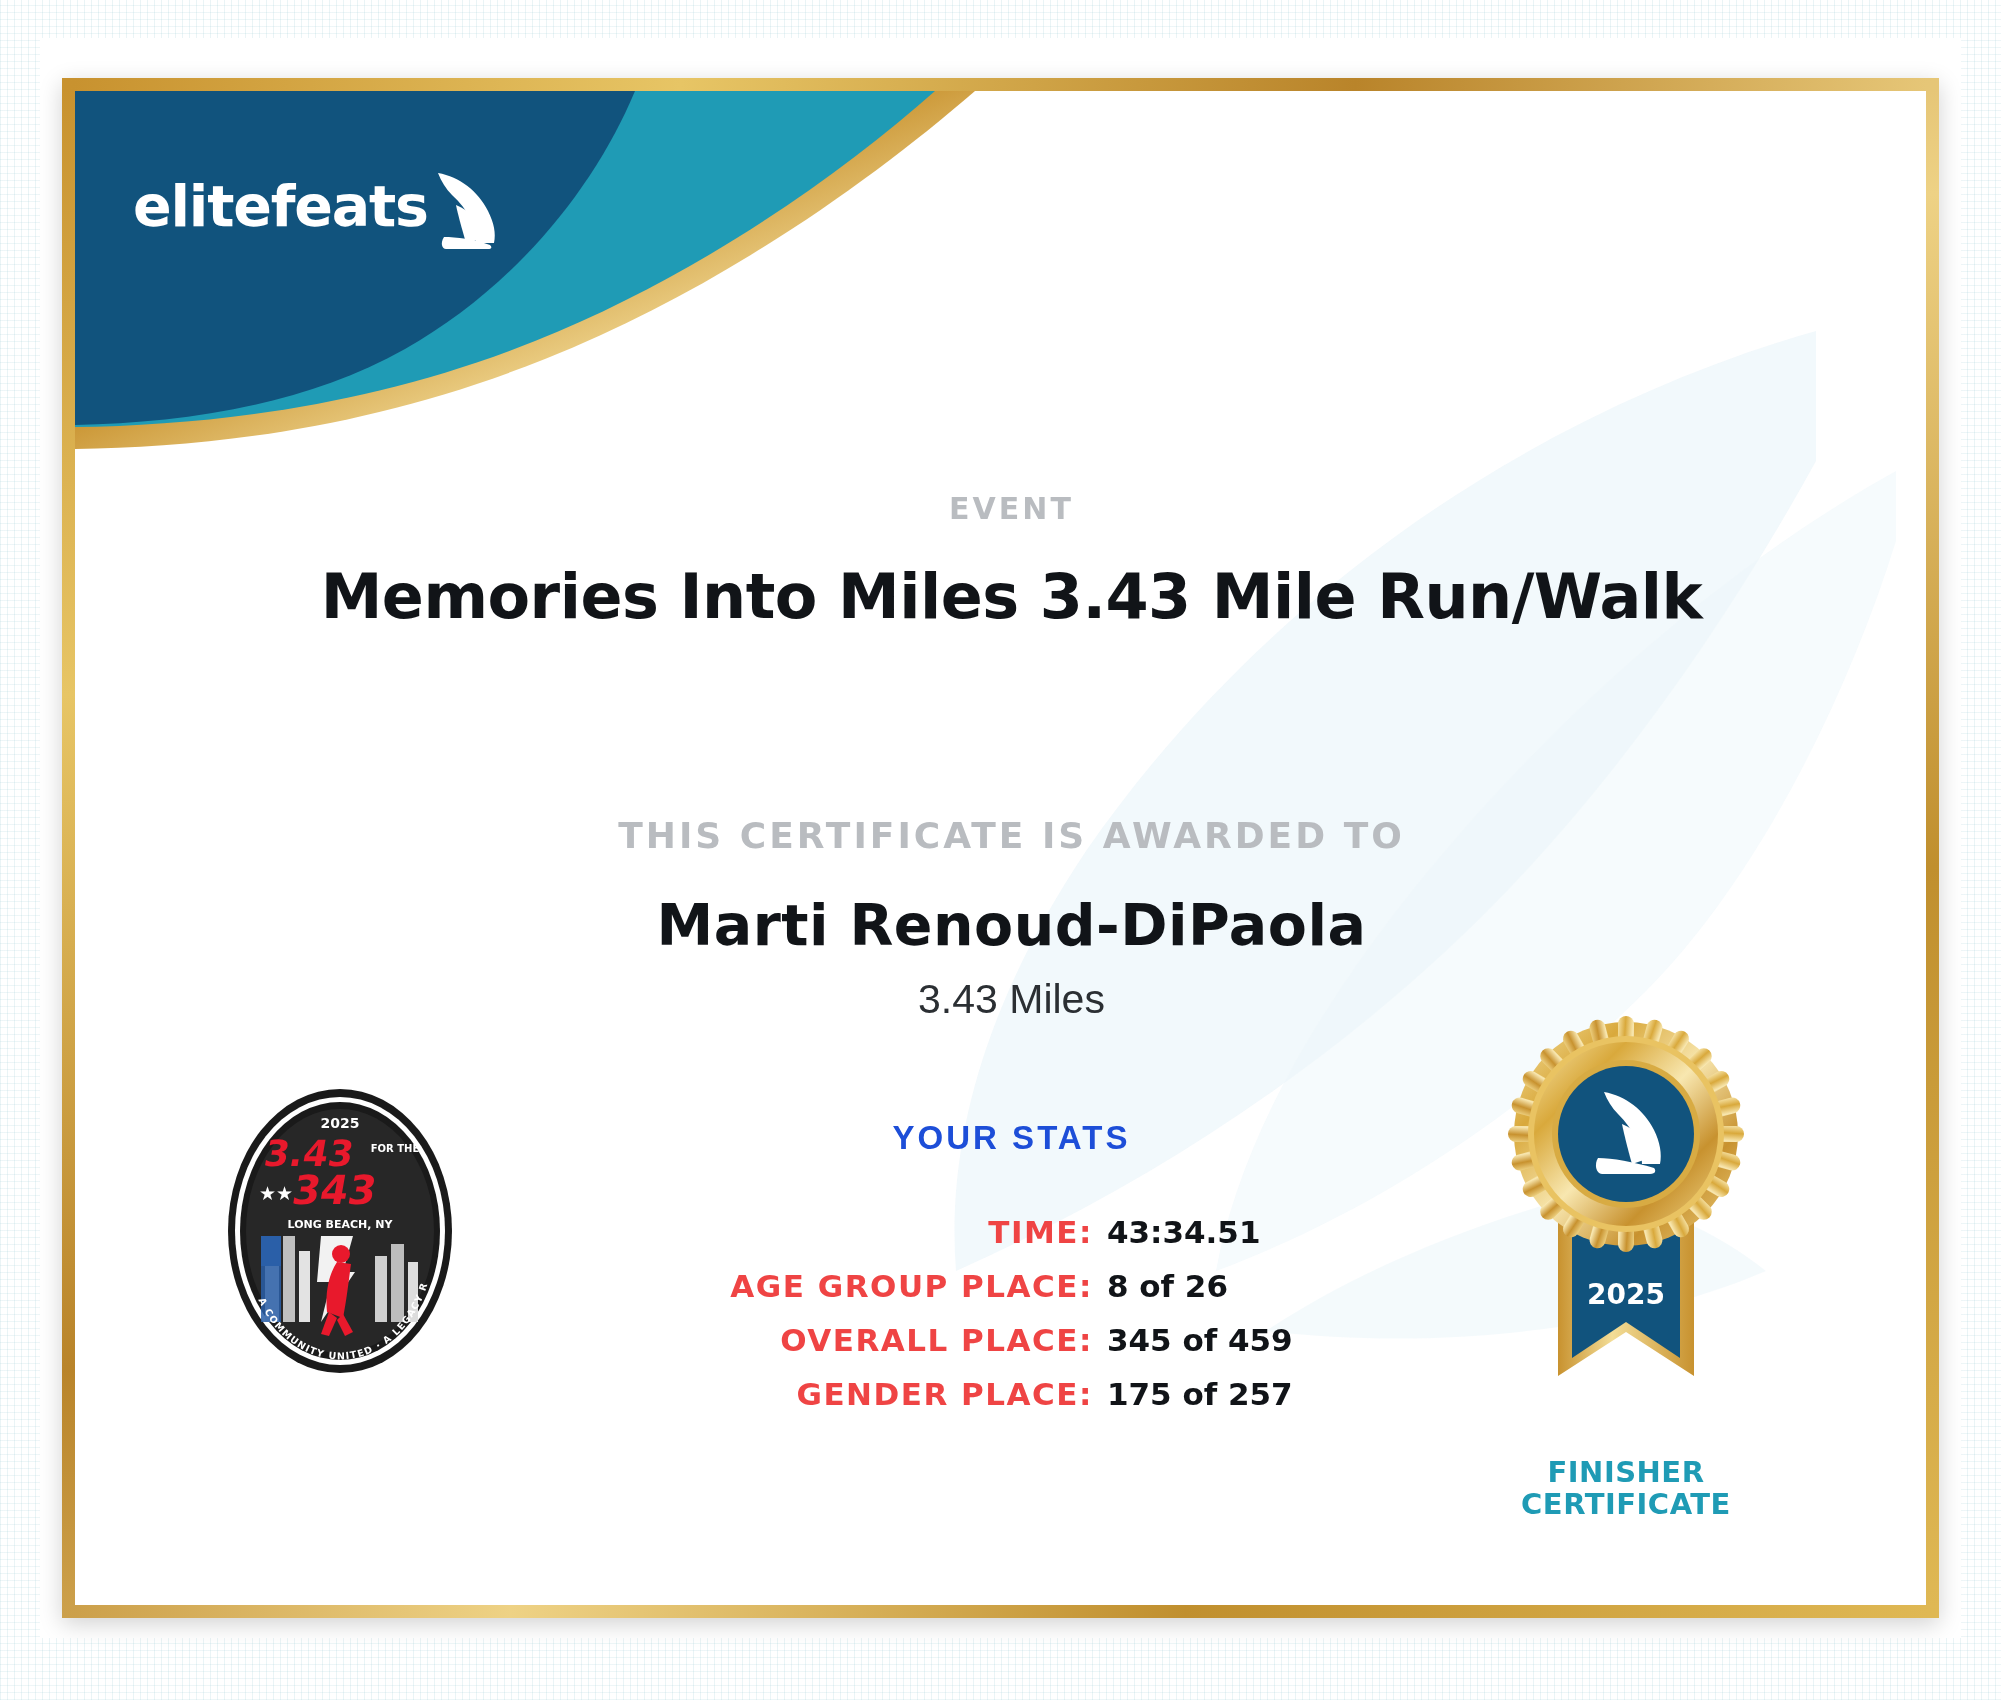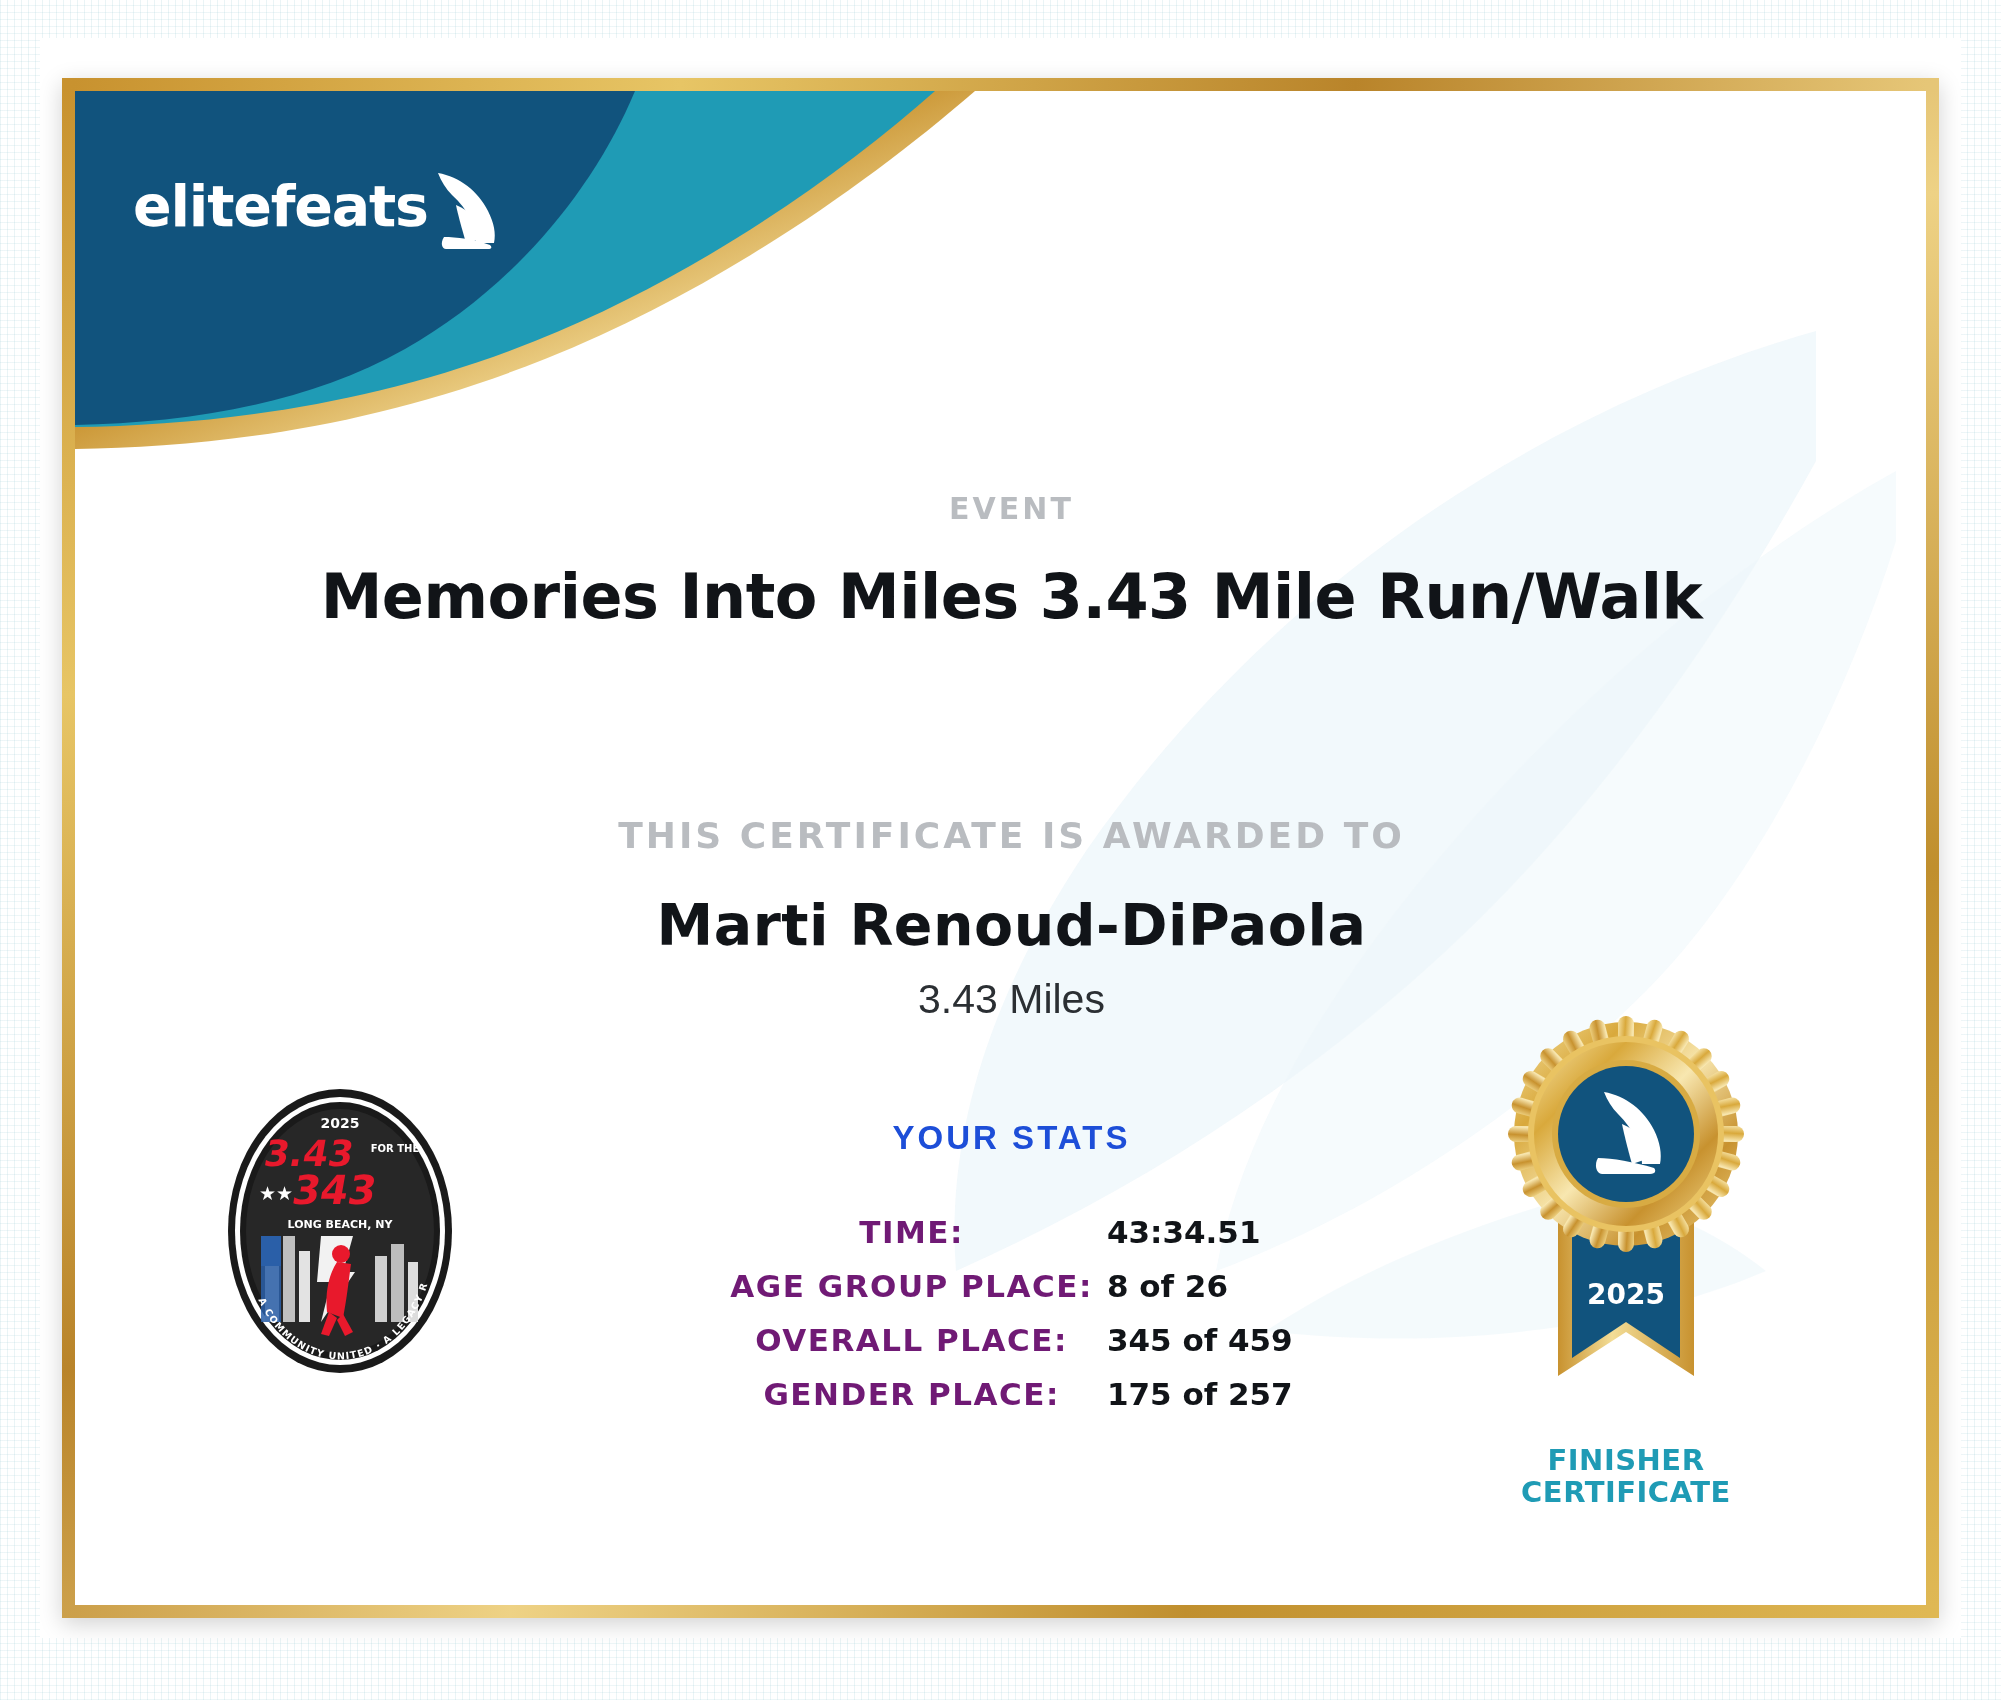--- a/index.html
+++ b/index.html
@@ -144,21 +144,22 @@
   .stats-table {
     margin: 48px auto 0 auto;
     border-collapse: collapse;
   }
   .stats-table td {
     padding: 9px 0;
     font-size: 31px;
     font-family: "DejaVu Sans", sans-serif;
   }
   .stat-key {
-    color: #701a75;
+    text-align: right;
+    color: #ef4444;
     letter-spacing: 1.5px;
     font-weight: bold;
     padding-right: 14px !important;
   }
   .stat-val {
     text-align: left;
     color: #111418;
     font-weight: bold;
   }
 
@@ -173,21 +174,21 @@
 
   
   .medal {
     position: absolute;
     right: 160px;
     top: 925px;
     width: 280px;
     text-align: center;
   }
   .medal-caption {
-    margin-top: 4px;
+    margin-top: 16px;
     color: #1f9bb5;
     font-size: 29px;
     font-weight: bold;
     line-height: 1.12;
     letter-spacing: 0.5px;
     font-family: "DejaVu Sans", sans-serif;
   }
 </style>
 </head>
 <body>

